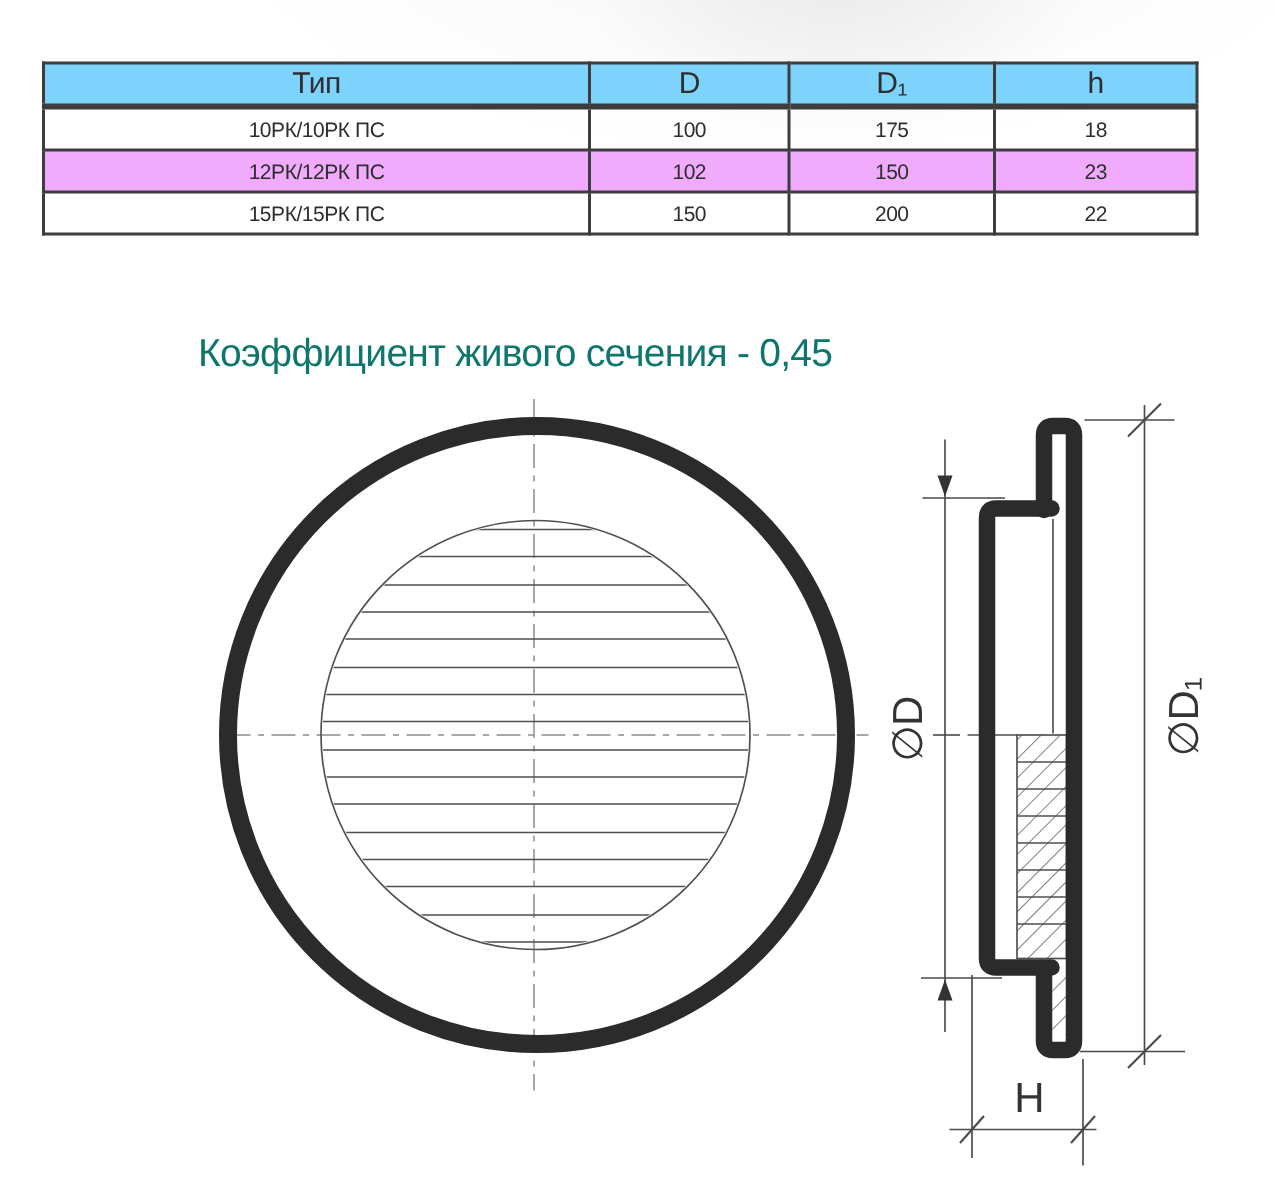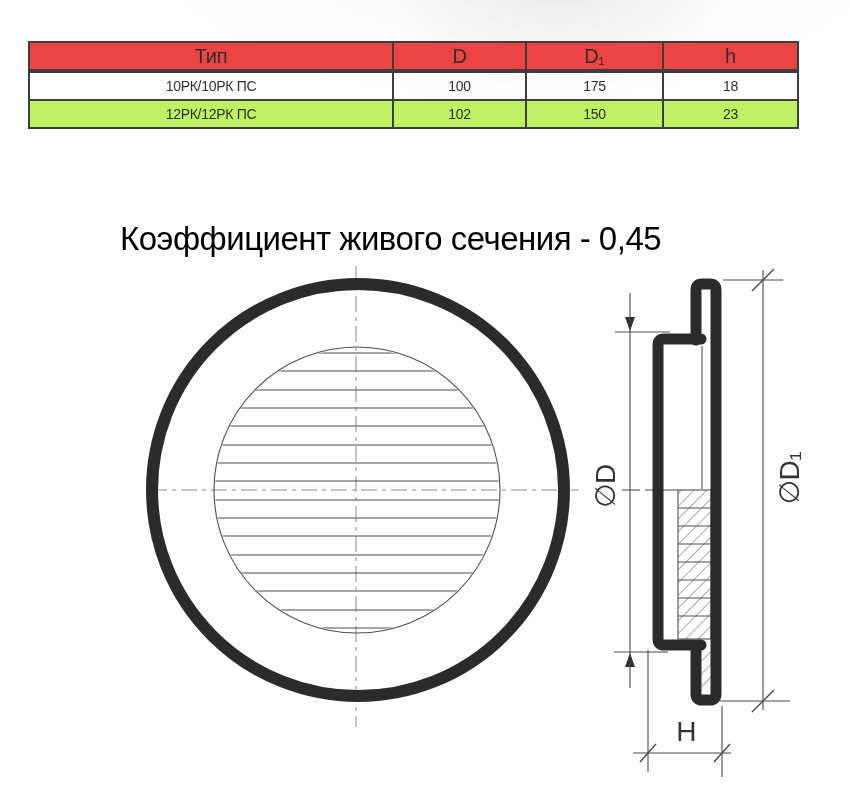--- a/index.html
+++ b/index.html
@@ -18,27 +18,27 @@
     border-collapse:collapse;table-layout:fixed;
     color:#2e2e2e;
   }
   table.spec th, table.spec td{
     border:2px solid #3d3d3d;
     text-align:center;vertical-align:middle;
     height:26px;padding:0;
     font-size:14px;font-weight:normal;line-height:1;
     letter-spacing:-0.3px;
   }
-  table.spec th{background:#ef4444;border-bottom:4px solid #3d3d3d;font-size:20px;}
-  table.spec tr.alt td{background:#bef264;text-align:center;}
+  table.spec th{background:#7dd3fc;border-bottom:4px solid #3d3d3d;font-size:20px;}
+  table.spec tr.alt td{background:#f0abfc;text-align:center;}
   col.c-type{width:364px;} col.c-d{width:133px;} col.c-d1{width:137px;} col.c-h{width:135px;}
 
   .caption{
-    position:absolute;left:120px;top:220px;
-    font-size:33px;color:#000000;letter-spacing:-0.5px;
+    position:absolute;left:132px;top:220px;
+    font-size:26px;color:#0f766e;letter-spacing:-0.5px;
     white-space:nowrap;
   }
 
   
   .profile{fill:none;stroke:#2b2b2b;stroke-width:11;stroke-linejoin:round;stroke-linecap:round;}
   .ring{fill:none;stroke:#2b2b2b;stroke-width:12;}
   .thin{fill:none;stroke:#4f4f4f;stroke-width:1.1;}
   .cl{fill:none;stroke:#8c8c8c;stroke-width:1;stroke-dasharray:16 5 4 5;}
   .dim line{stroke:#4a4a4a;stroke-width:1.1;}
   .dim line.tick{stroke-width:1.4;}
@@ -128,16 +128,22 @@
       <td>100</td>
       <td>175</td>
       <td>18</td>
     </tr>
     <tr class="alt">
       <td>12РК/12РК ПС</td>
       <td>102</td>
       <td>150</td>
       <td>23</td>
     </tr>
+    <tr>
+      <td>15РК/15РК ПС</td>
+      <td>150</td>
+      <td>200</td>
+      <td>22</td>
+    </tr>
   </tbody>
 </table>
 
 <div class="caption">Коэффициент живого сечения - 0,45</div>
 
 </body></html>

